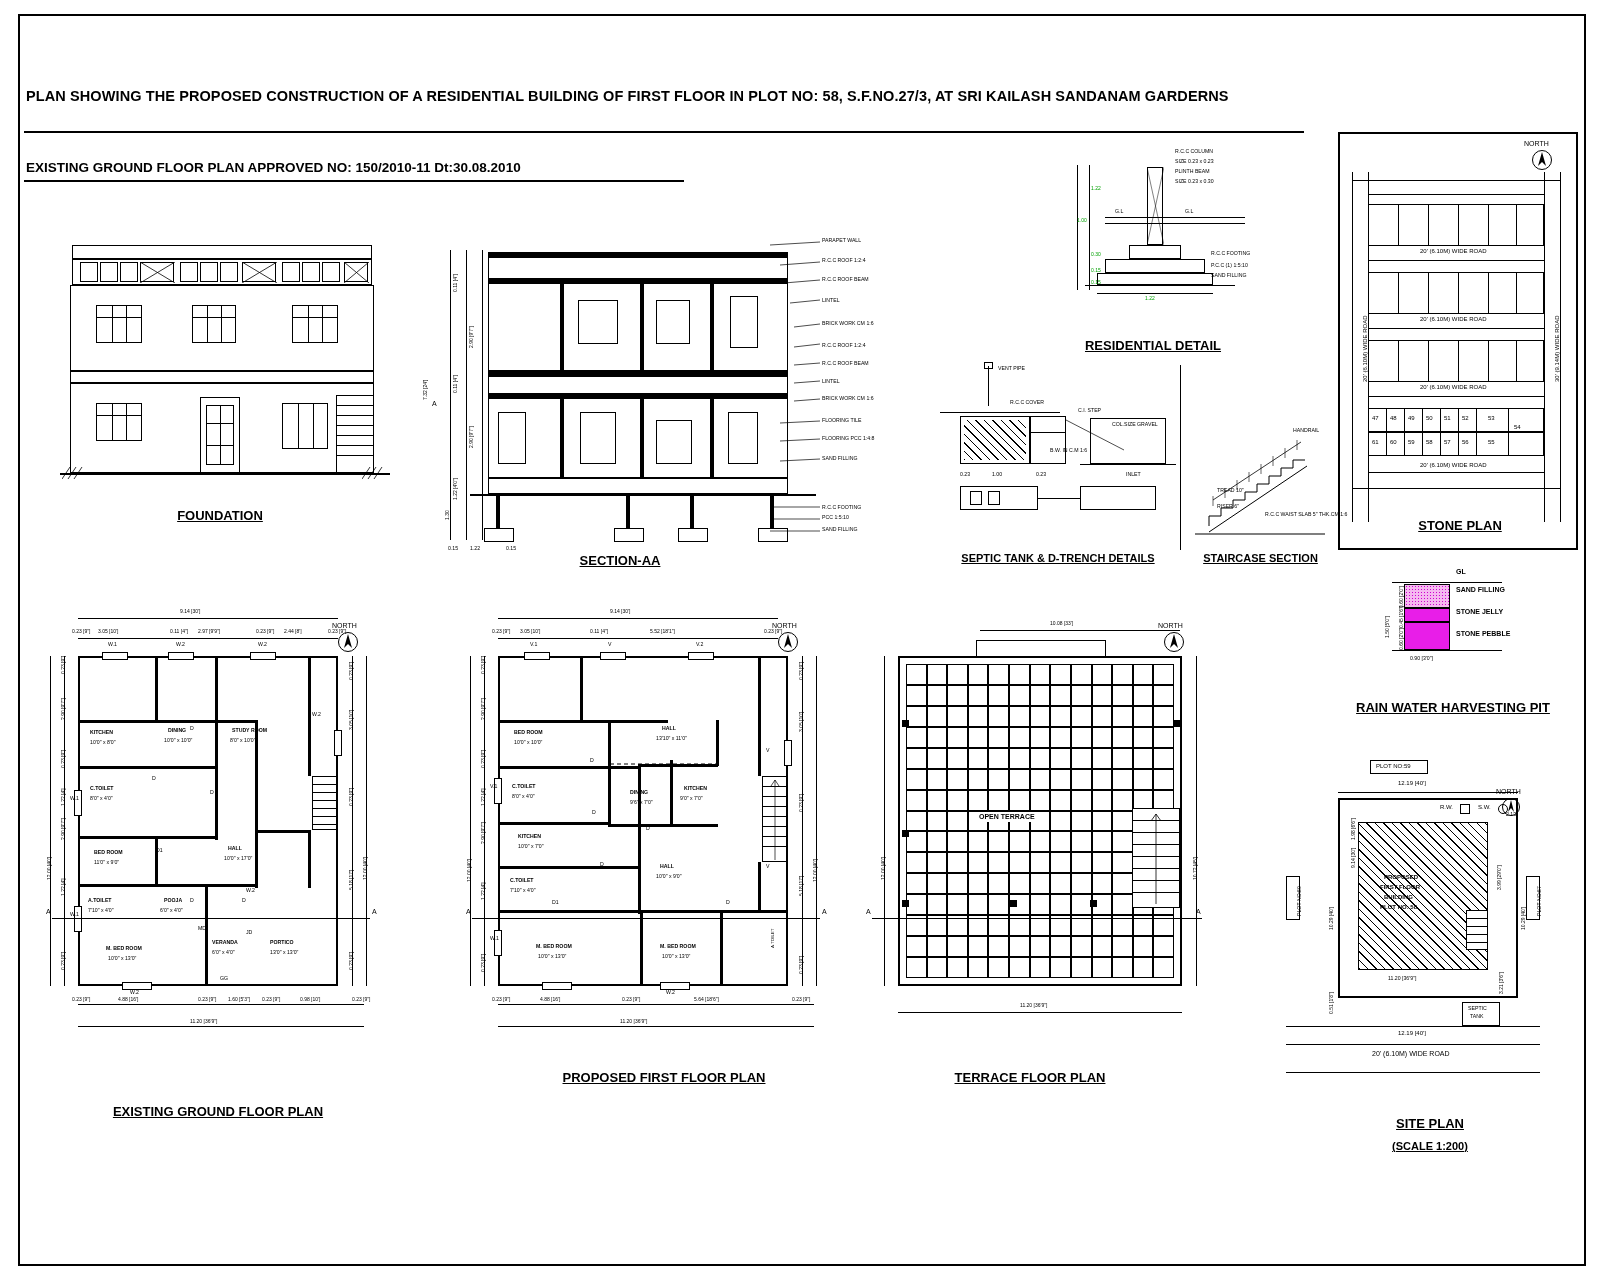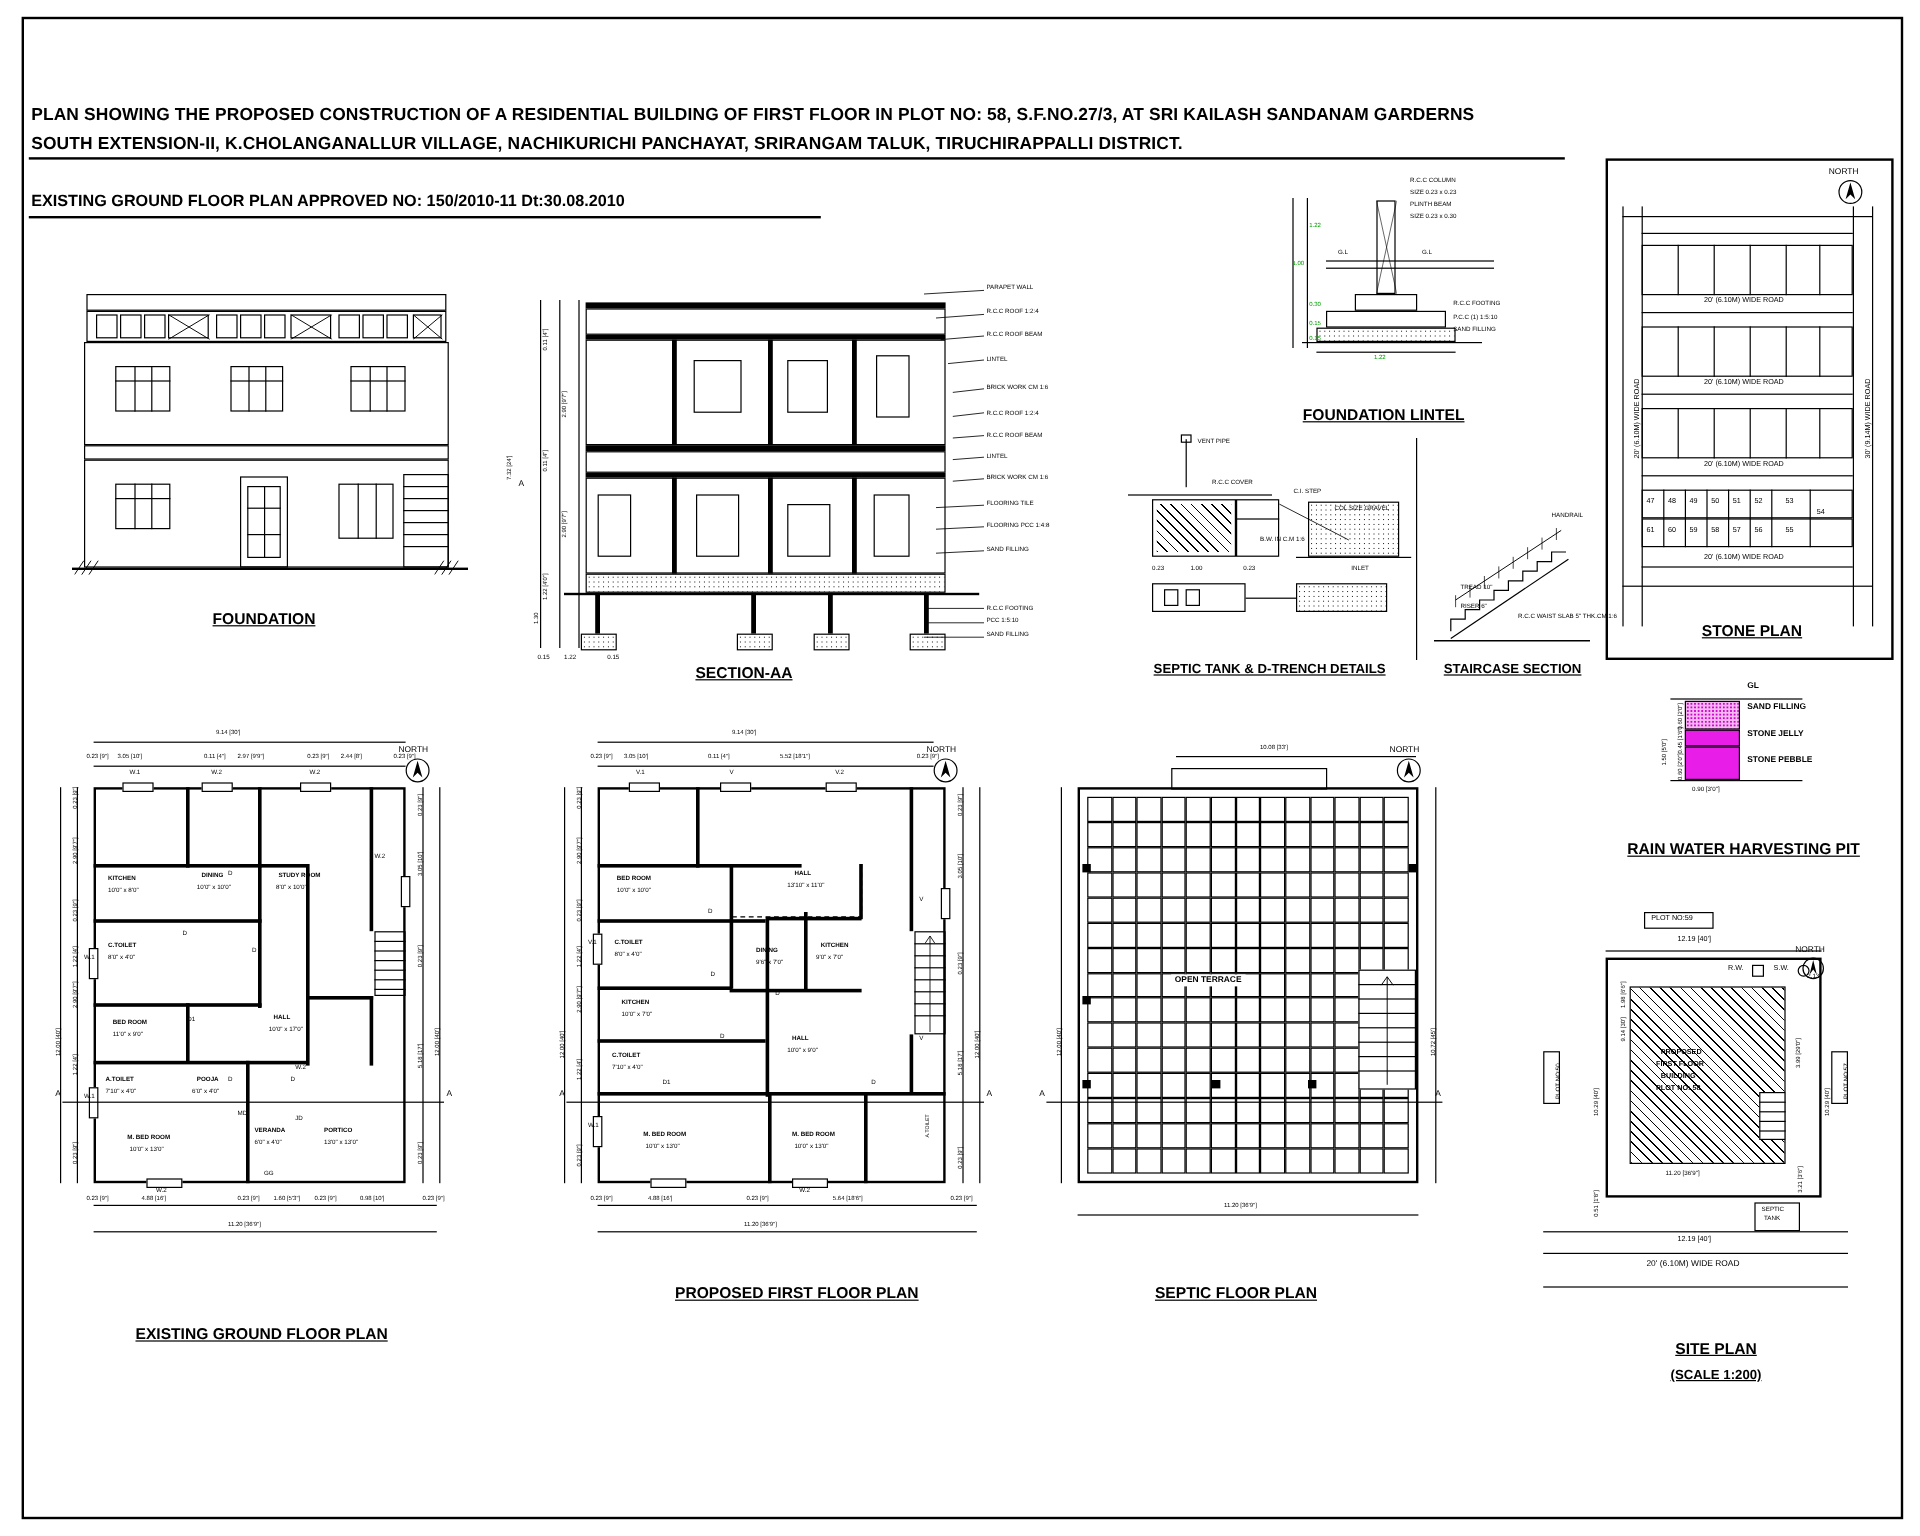--- a/index.html
+++ b/index.html
@@ -38,21 +38,20 @@
   .pinkdots{background:#f5b8f0;background-image:radial-gradient(#d000d0 .8px,transparent .9px);background-size:3px 3px;}
   .grn{color:#00a000;font-size:5px;white-space:nowrap;}
 </style>
 </head>
 <body>
 
 <div class="sheet">
   <div class="frame"></div>
 
   <div class="abs ttl" style="left:26px;top:88px;">PLAN SHOWING THE PROPOSED CONSTRUCTION OF A RESIDENTIAL BUILDING OF FIRST FLOOR  IN  PLOT NO: 58, S.F.NO.27/3, AT SRI KAILASH SANDANAM GARDERNS</div>
-  <div class="abs ttl" style="left:26px;top:112px;">SOUTH EXTENSION-II, K.CHOLANGANALLUR VILLAGE, NACHIKURICHI PANCHAYAT, SRIRANGAM TALUK, TIRUCHIRAPPALLI DISTRICT.</div>
   <div class="hair" style="left:24px;top:131px;width:1280px;height:2px;"></div>
   <div class="abs ttl2" style="left:26px;top:160px;">EXISTING GROUND FLOOR PLAN APPROVED NO: 150/2010-11 Dt:30.08.2010</div>
   <div class="hair" style="left:24px;top:180px;width:660px;height:1.5px;"></div>
 
   <div class="abs" style="left:60px;top:245px;width:330px;height:265px;">
 
     <div class="box" style="left:12px;top:0;width:300px;height:14px;"></div>
     <div class="box" style="left:12px;top:14px;width:300px;height:26px;"></div>
 
     <div class="box" style="left:20px;top:17px;width:18px;height:20px;"></div>
@@ -234,21 +233,21 @@
     <div class="hair" style="left:22px;top:138px;width:116px;"></div>
 
     <div class="abs tiny" style="left:100px;top:-6px;">R.C.C COLUMN</div>
     <div class="abs tiny" style="left:100px;top:4px;">SIZE 0.23 x 0.23</div>
     <div class="abs tiny" style="left:100px;top:14px;">PLINTH BEAM</div>
     <div class="abs tiny" style="left:100px;top:24px;">SIZE 0.23 x 0.30</div>
     <div class="abs tiny" style="left:136px;top:96px;">R.C.C FOOTING</div>
     <div class="abs tiny" style="left:136px;top:108px;">P.C.C (1) 1:5:10</div>
     <div class="abs tiny" style="left:136px;top:118px;">SAND FILLING</div>
   </div>
-  <div class="abs cap" style="left:1058px;top:338px;width:190px;">FOUNDATION LINTEL</div>
+  <div class="abs cap" style="left:1058px;top:338px;width:190px;">RESIDENTIAL DETAIL</div>
 
   <div class="abs" style="left:930px;top:360px;width:250px;height:185px;">
     <div class="vhair" style="left:58px;top:6px;height:40px;"></div>
     <div class="box" style="left:54px;top:2px;width:9px;height:7px;"></div>
     <div class="abs tiny" style="left:68px;top:6px;">VENT PIPE</div>
     <div class="abs tiny" style="left:80px;top:40px;">R.C.C COVER</div>
     <div class="abs tiny" style="left:148px;top:48px;">C.I. STEP</div>
     <div class="abs tiny" style="left:182px;top:62px;">COL.SIZE GRAVEL</div>
     <div class="abs tiny" style="left:120px;top:88px;">B.W. IN C.M 1:6</div>
 
@@ -894,21 +893,21 @@
     <div class="abs vdim" style="left:0px;top:280px;">12.00 [40']</div>
     <div class="vhair" style="left:316px;top:56px;height:330px;"></div>
     <div class="abs vdim" style="left:312px;top:280px;">10.72 [45']</div>
     <div class="hair" style="left:18px;top:412px;width:284px;"></div>
     <div class="abs dim" style="left:140px;top:402px;">11.20 [36'9"]</div>
 
     <div class="hair" style="left:-8px;top:318px;width:330px;"></div>
     <div class="abs tiny7" style="left:-14px;top:308px;">A</div>
     <div class="abs tiny7" style="left:316px;top:308px;">A</div>
   </div>
-  <div class="abs cap" style="left:920px;top:1070px;width:220px;">SEPTIC FLOOR PLAN</div>
+  <div class="abs cap" style="left:920px;top:1070px;width:220px;">TERRACE FLOOR PLAN</div>
 
   <div class="abs" style="left:1280px;top:750px;width:300px;height:340px;">
 
     <div class="box" style="left:90px;top:10px;width:58px;height:14px;"></div>
     <div class="abs tiny6" style="left:96px;top:13px;">PLOT NO:59</div>
     <div class="abs tiny6" style="left:118px;top:30px;">12.19 [40']</div>
     <div class="hair" style="left:58px;top:42px;width:180px;"></div>
 
     <div class="abs" style="left:216px;top:38px;">
       <div class="abs tiny7" style="left:0px;top:0px;">NORTH</div>

